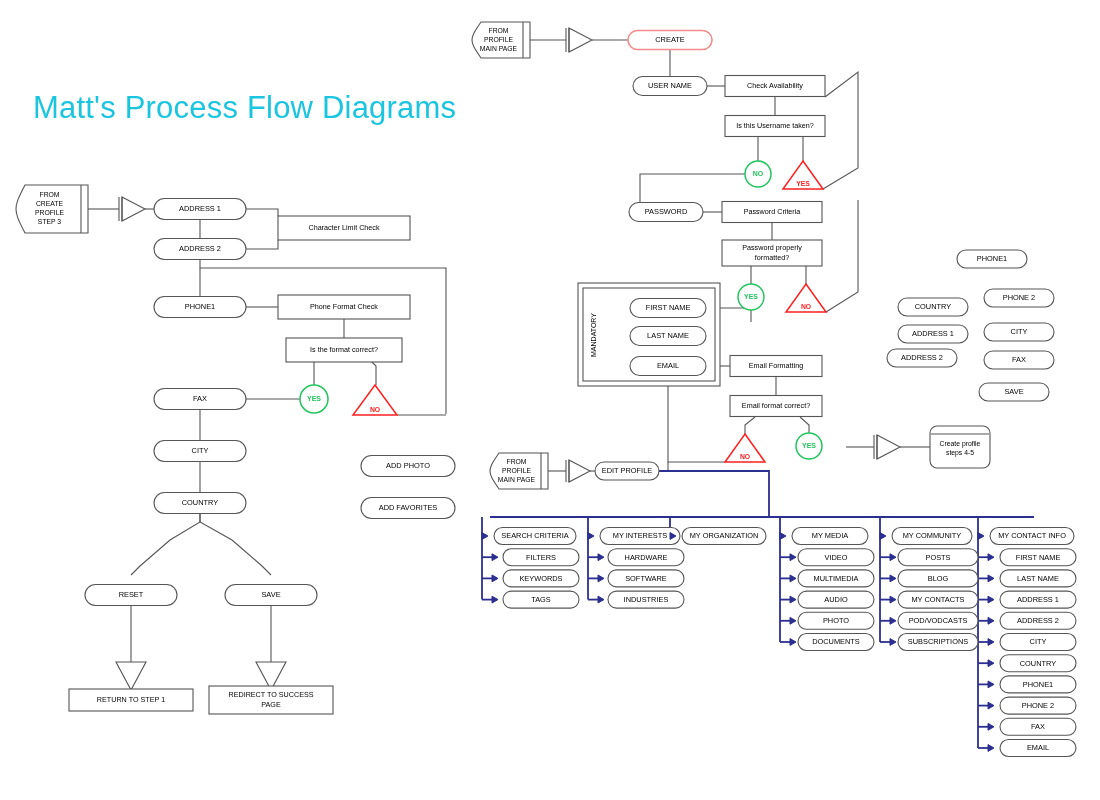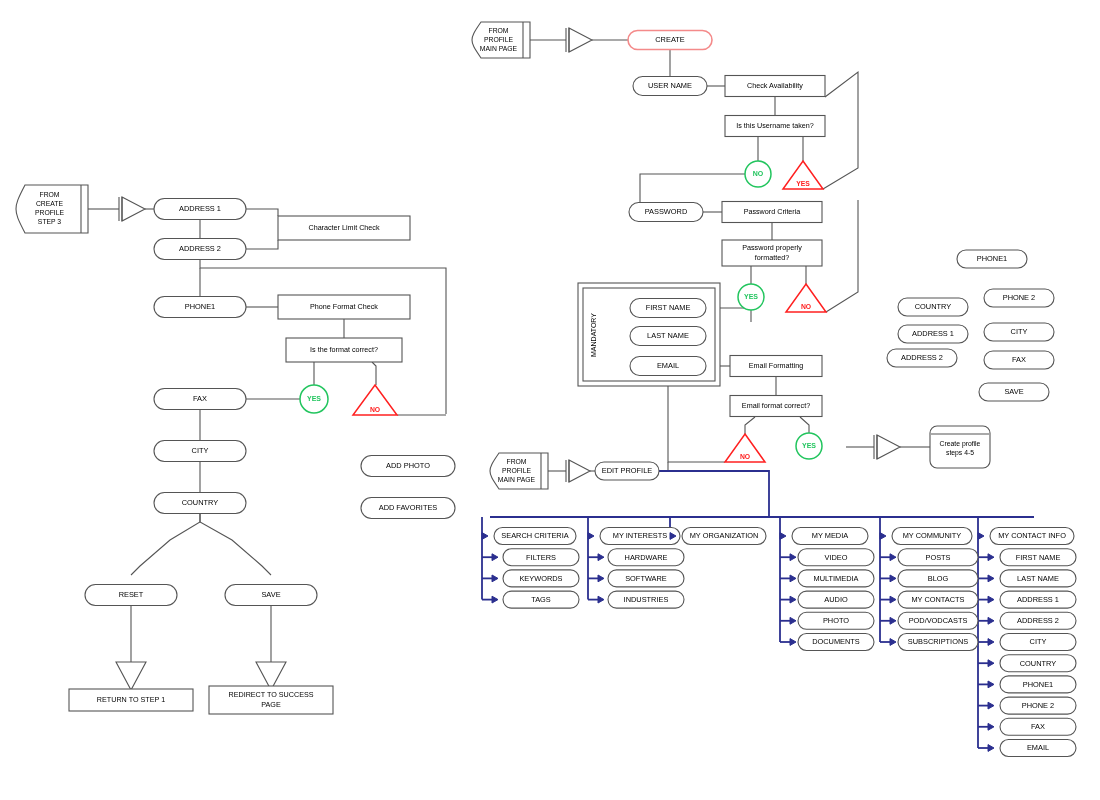--- a/index.html
+++ b/index.html
@@ -13,20 +13,21 @@
     font-size:31px;font-weight:400;color:#1BC5E0;
     letter-spacing:0.2px;white-space:nowrap;
   }
   svg text{font-family:"Liberation Sans", sans-serif;}
 </style>
 </head>
 <body>
 
 <div id="stage">
 
+  <div class="title">Matt's Process Flow Diagrams</div>
 
   <svg id="canvas" viewBox="0 0 1100 800">
       <g>
         <line x1="88" y1="209" x2="119" y2="209" stroke="#555555" stroke-width="1.1"></line>
         <line x1="145" y1="209" x2="155" y2="209" stroke="#555555" stroke-width="1.1"></line>
         <polyline points="246,209 278,209 278,216" fill="none" stroke="#555555" stroke-width="1.1"></polyline>
         <polyline points="246,249 278,249 278,240" fill="none" stroke="#555555" stroke-width="1.1"></polyline>
         <line x1="200" y1="220" x2="200" y2="238" stroke="#555555" stroke-width="1.1"></line>
         <polyline points="200,260 200,268 446,268 446,414" fill="none" stroke="#555555" stroke-width="1.1"></polyline>
         <line x1="200" y1="268" x2="200" y2="296" stroke="#555555" stroke-width="1.1"></line>

